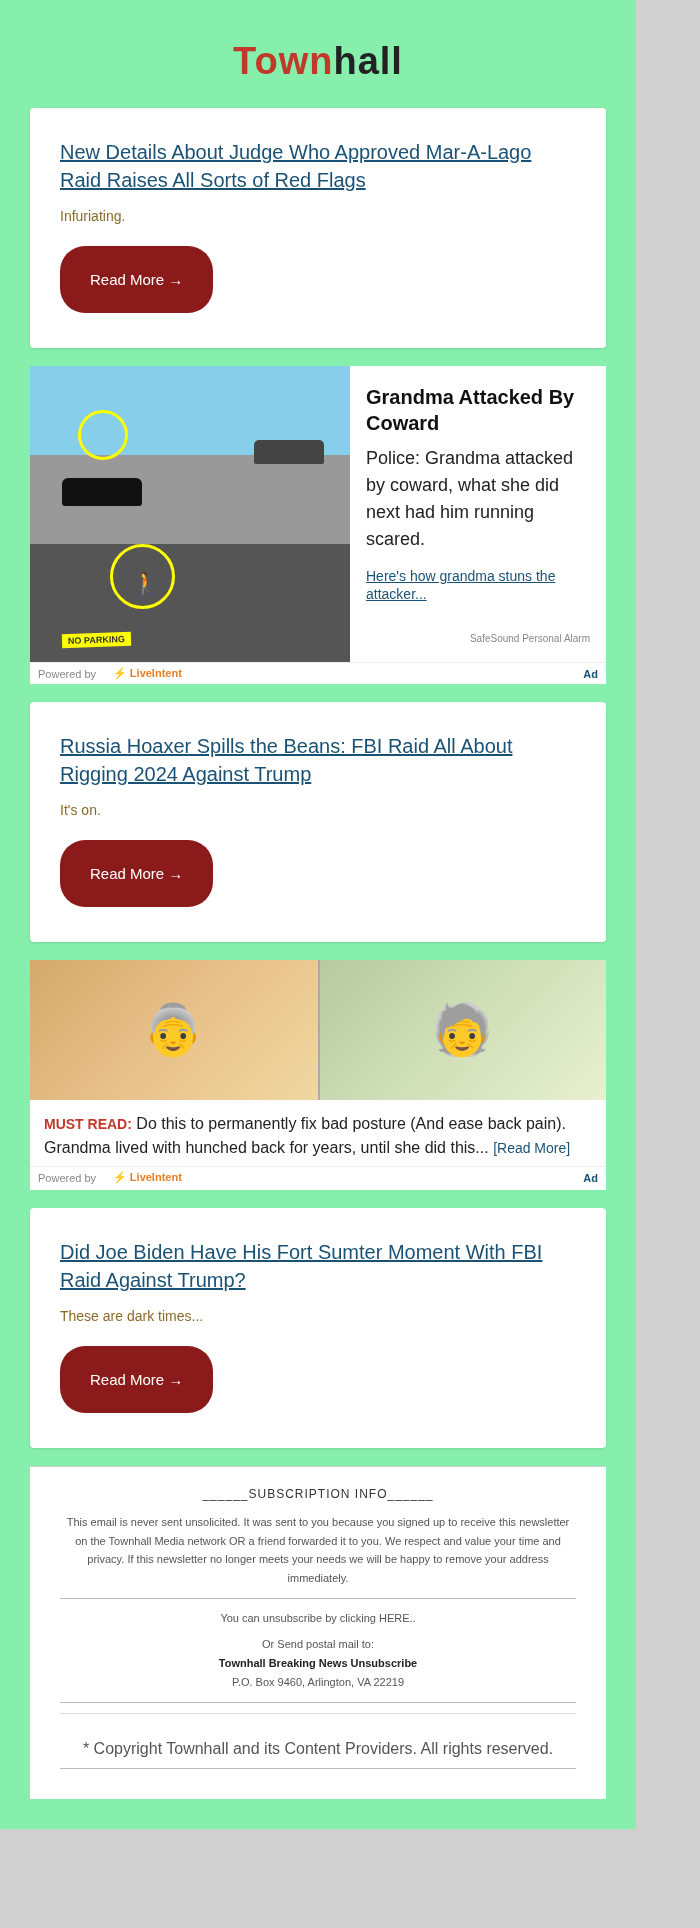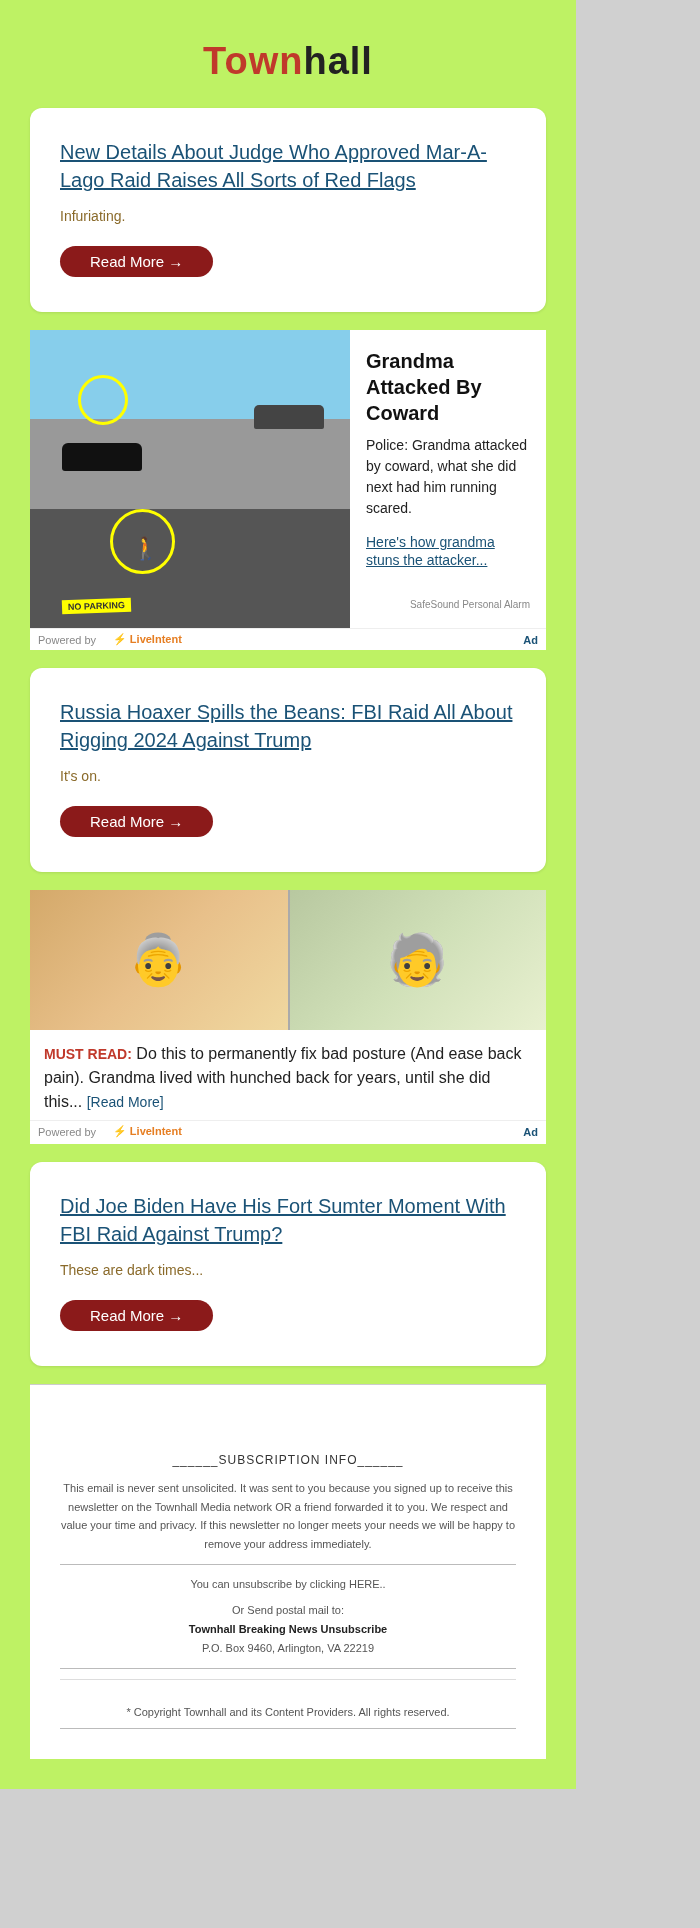--- a/index.html
+++ b/index.html
@@ -3,22 +3,22 @@
   <meta charset="utf-8">
   <style>
     * { box-sizing: border-box; margin: 0; padding: 0; }
     body {
       background-color: #d0d0d0;
       font-family: Arial, sans-serif;
       width: 700px;
       min-height: 1928px;
     }
     .page-wrapper {
-      width: 576px;
-      background: #bef264;
+      width: 636px;
+      background: #86efac;
       padding: 20px 30px 30px 30px;
     }
     .header {
       text-align: center;
       padding: 20px 0 25px 0;
     }
     .header-title {
       font-size: 38px;
       font-weight: bold;
       letter-spacing: 1px;
@@ -26,21 +26,21 @@
     .header-title .town {
       color: #c0392b;
     }
     .header-title .hall {
       color: #222;
     }
 
     
     .article-card {
       background: #fff;
-      border-radius: 12px;
+      border-radius: 4px;
       padding: 30px 30px 35px 30px;
       margin-bottom: 18px;
       box-shadow: 0 1px 3px rgba(0,0,0,0.1);
     }
     .article-card .article-title {
       font-size: 20px;
       color: #1a5276;
       text-decoration: underline;
       line-height: 1.4;
       margin-bottom: 14px;
@@ -50,21 +50,21 @@
       font-size: 14px;
       color: #8a6a2a;
       margin-bottom: 22px;
     }
     .read-more-btn {
       display: inline-block;
       background-color: #8b1a1a;
       color: #fff;
       border: none;
       border-radius: 25px;
-      padding: 7px 30px;
+      padding: 25px 30px;
       font-size: 15px;
       cursor: pointer;
       font-weight: normal;
     }
 
     
     .ad-block-grandma {
       background: #fff;
       margin-bottom: 18px;
       overflow: hidden;
@@ -86,21 +86,21 @@
       padding: 18px 16px 18px 16px;
     }
     .ad-block-grandma .ad-content h3 {
       font-size: 20px;
       font-weight: bold;
       color: #111;
       margin-bottom: 9px;
       line-height: 1.3;
     }
     .ad-block-grandma .ad-content p {
-      font-size: 14px;
+      font-size: 18px;
       color: #222;
       line-height: 1.5;
       margin-bottom: 14px;
     }
     .ad-block-grandma .ad-content a {
       color: #1a5276;
       text-decoration: underline;
       font-size: 14px;
       cursor: pointer;
     }
@@ -196,39 +196,38 @@
       padding: 20px 30px 20px 30px;
       margin-top: 4px;
       text-align: center;
       border-top: 1px solid #ccc;
     }
     .footer-section .subscription-title {
       font-size: 12px;
       color: #333;
       margin-bottom: 12px;
       letter-spacing: 1px;
-      margin-top: 48px;
     }
     .footer-section .footer-text {
       font-size: 11px;
       color: #555;
       line-height: 1.7;
       margin-bottom: 8px;
     }
     .footer-section .postal-info {
       font-size: 11px;
       color: #555;
       line-height: 1.7;
       margin: 8px 0;
     }
     .footer-section .postal-info strong {
       color: #222;
     }
     .footer-section .copyright {
-      font-size: 11px;
+      font-size: 16px;
       color: #555;
       margin-top: 2px;
       padding-top: 26px;
       border-top: 1px solid #ddd;
     }
     .divider-line {
       border: none;
       border-top: 1px solid #bbb;
       margin: 10px 0;
     }

